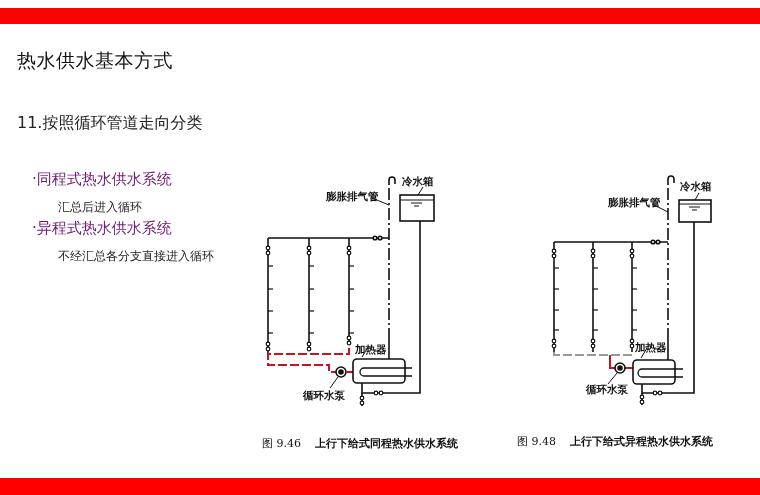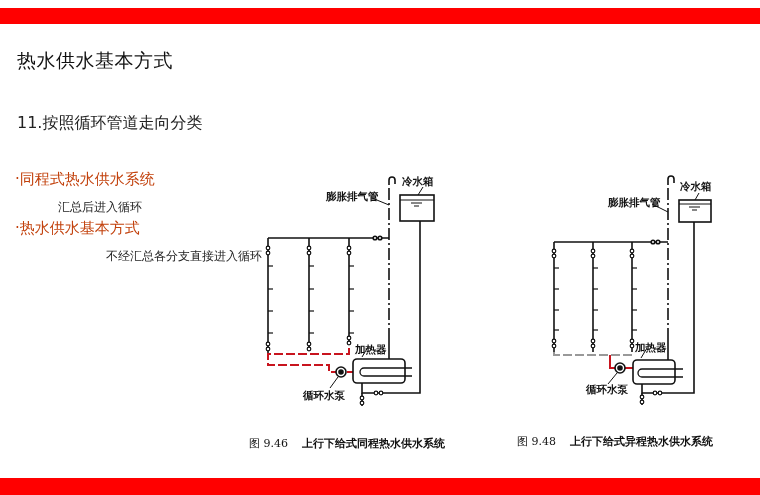--- a/index.html
+++ b/index.html
@@ -13,51 +13,51 @@
   .bar.top { top: 8px; height: 16px; }
   .bar.bottom { top: 478px; height: 17px; }
   .title {
     position: absolute; left: 17px; top: 48px;
     font-size: 19px; color: #111; letter-spacing: 0.5px;
   }
   .subtitle {
     position: absolute; left: 17px; top: 113px;
     font-size: 16px; color: #222;
   }
-  .bullet { position: absolute; left: 15px; font-size: 15px; color: #c2410c; }
+  .bullet { position: absolute; left: 32px; font-size: 15px; color: #701a75; }
   .bullet.b1 { top: 170px; }
   .bullet.b2 { top: 219px; }
   .note { position: absolute; font-size: 12px; color: #222; }
   .note.n1 { left: 58px; top: 199px; }
-  .note.n2 { left: 58px; top: 248px; width: 157px; overflow: hidden; white-space: nowrap; margin-left: 48px; }
+  .note.n2 { left: 58px; top: 248px; width: 157px; overflow: hidden; white-space: nowrap; }
   svg.diagram { position: absolute; left: 0; top: 0; }
   .lbl {
     font-family: "DejaVu Serif", "Liberation Serif", serif;
     font-size: 10.5px; font-weight: bold; fill: #111;
   }
   .cap {
     position: absolute; font-family: "DejaVu Serif", "Liberation Serif", serif;
     font-weight: bold; font-size: 11px; color: #111; white-space: nowrap;
   }
-  .cap.c1 { left: 217px; top: 436px; padding-left: 32px; }
+  .cap.c1 { left: 230px; top: 436px; padding-left: 32px; }
   .cap.c2 { left: 517px; top: 434px; }
   .cap .num { margin-right: 14px; font-weight: normal; }
 </style>
 </head>
 <body>
 
 <div class="bar top"></div>
 <div class="bar bottom"></div>
 
 <div class="title">热水供水基本方式</div>
 <div class="subtitle">11.按照循环管道走向分类</div>
 
 <div class="bullet b1">·同程式热水供水系统</div>
 <div class="note n1">汇总后进入循环</div>
-<div class="bullet b2">·热水供水基本方式</div>
+<div class="bullet b2">·异程式热水供水系统</div>
 <div class="note n2">不经汇总各分支直接进入循环</div>
 
 <svg class="diagram" width="760" height="495" viewBox="0 0 760 495">
 
   <g stroke="#111" fill="none" stroke-width="1.6">
 
     <line x1="268" y1="238" x2="389" y2="238"></line>
     <circle cx="375" cy="238" r="1.8" fill="#fff"></circle>
       <circle cx="380" cy="238" r="1.8" fill="#fff"></circle>
 

